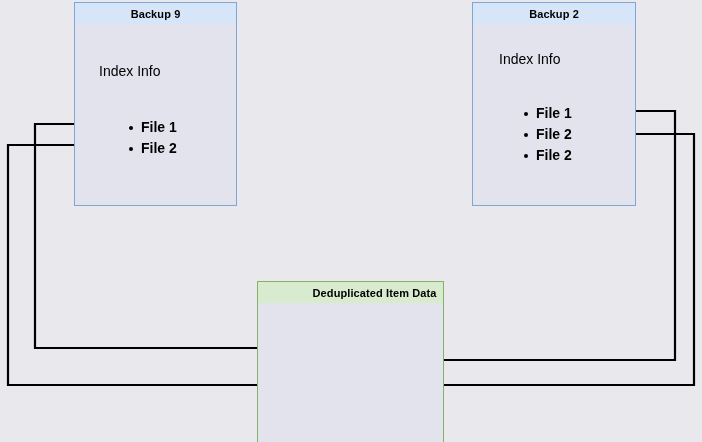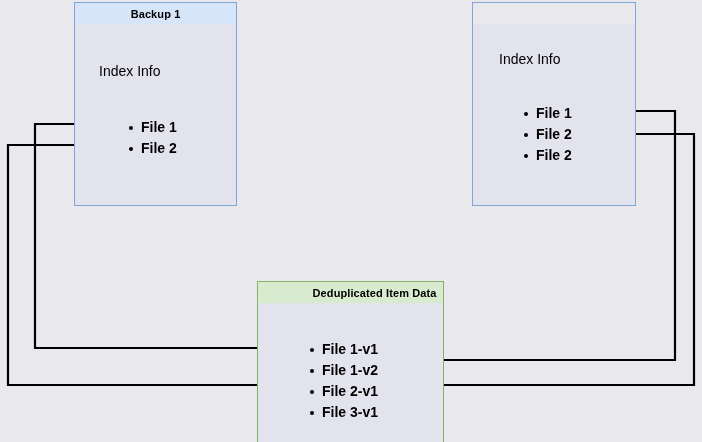--- a/index.html
+++ b/index.html
@@ -121,43 +121,38 @@
     <path d="M124,124 L35,124 L35,348 L300,348" fill="none" stroke="#000000" stroke-width="2.2" marker-end="url(#arrow-r)"></path>
 
     <path d="M124,145 L8,145 L8,385 L300,385" fill="none" stroke="#000000" stroke-width="2.2" marker-end="url(#arrow-r)"></path>
 
     <path d="M591,111 L675,111 L675,360 L393,360" fill="none" stroke="#000000" stroke-width="2.2" marker-end="url(#arrow-l)"></path>
 
     <path d="M591,134 L694,134 L694,385 L393,385" fill="none" stroke="#000000" stroke-width="2.2" marker-end="url(#arrow-l)"></path>
   </svg>
 
   <div class="box box-blue" style="left:74px; top:2px; width:163px; height:204px;">
-    <div class="box-header">Backup 1</div>
+    <div class="box-header">Backup 9</div>
     <div class="box-body"></div>
     <div class="index-label" style="left:24px; top:60px;">Index Info</div>
     <ul class="file-list" style="left:53px; top:114px;">
       <li>File 1</li>
       <li>File 2</li>
     </ul>
   </div>
 
   <div class="box box-blue" style="left:472px; top:2px; width:164px; height:204px;">
+    <div class="box-header">Backup 2</div>
     <div class="box-body"></div>
     <div class="index-label" style="left:26px; top:48px;">Index Info</div>
     <ul class="file-list" style="left:50px; top:100px;">
       <li>File 1</li>
       <li>File 2</li>
       <li>File 2</li>
     </ul>
   </div>
 
   <div class="box box-green" style="left:257px; top:281px; width:187px; height:164px;">
     <div class="box-header">Deduplicated Item Data</div>
     <div class="box-body"></div>
-    <ul class="file-list" style="left:51px; top:57px;">
-      <li>File 1-v1</li>
-      <li>File 1-v2</li>
-      <li>File 2-v1</li>
-      <li>File 3-v1</li>
-    </ul>
   </div>
 
 </div>
 
 </body></html>

